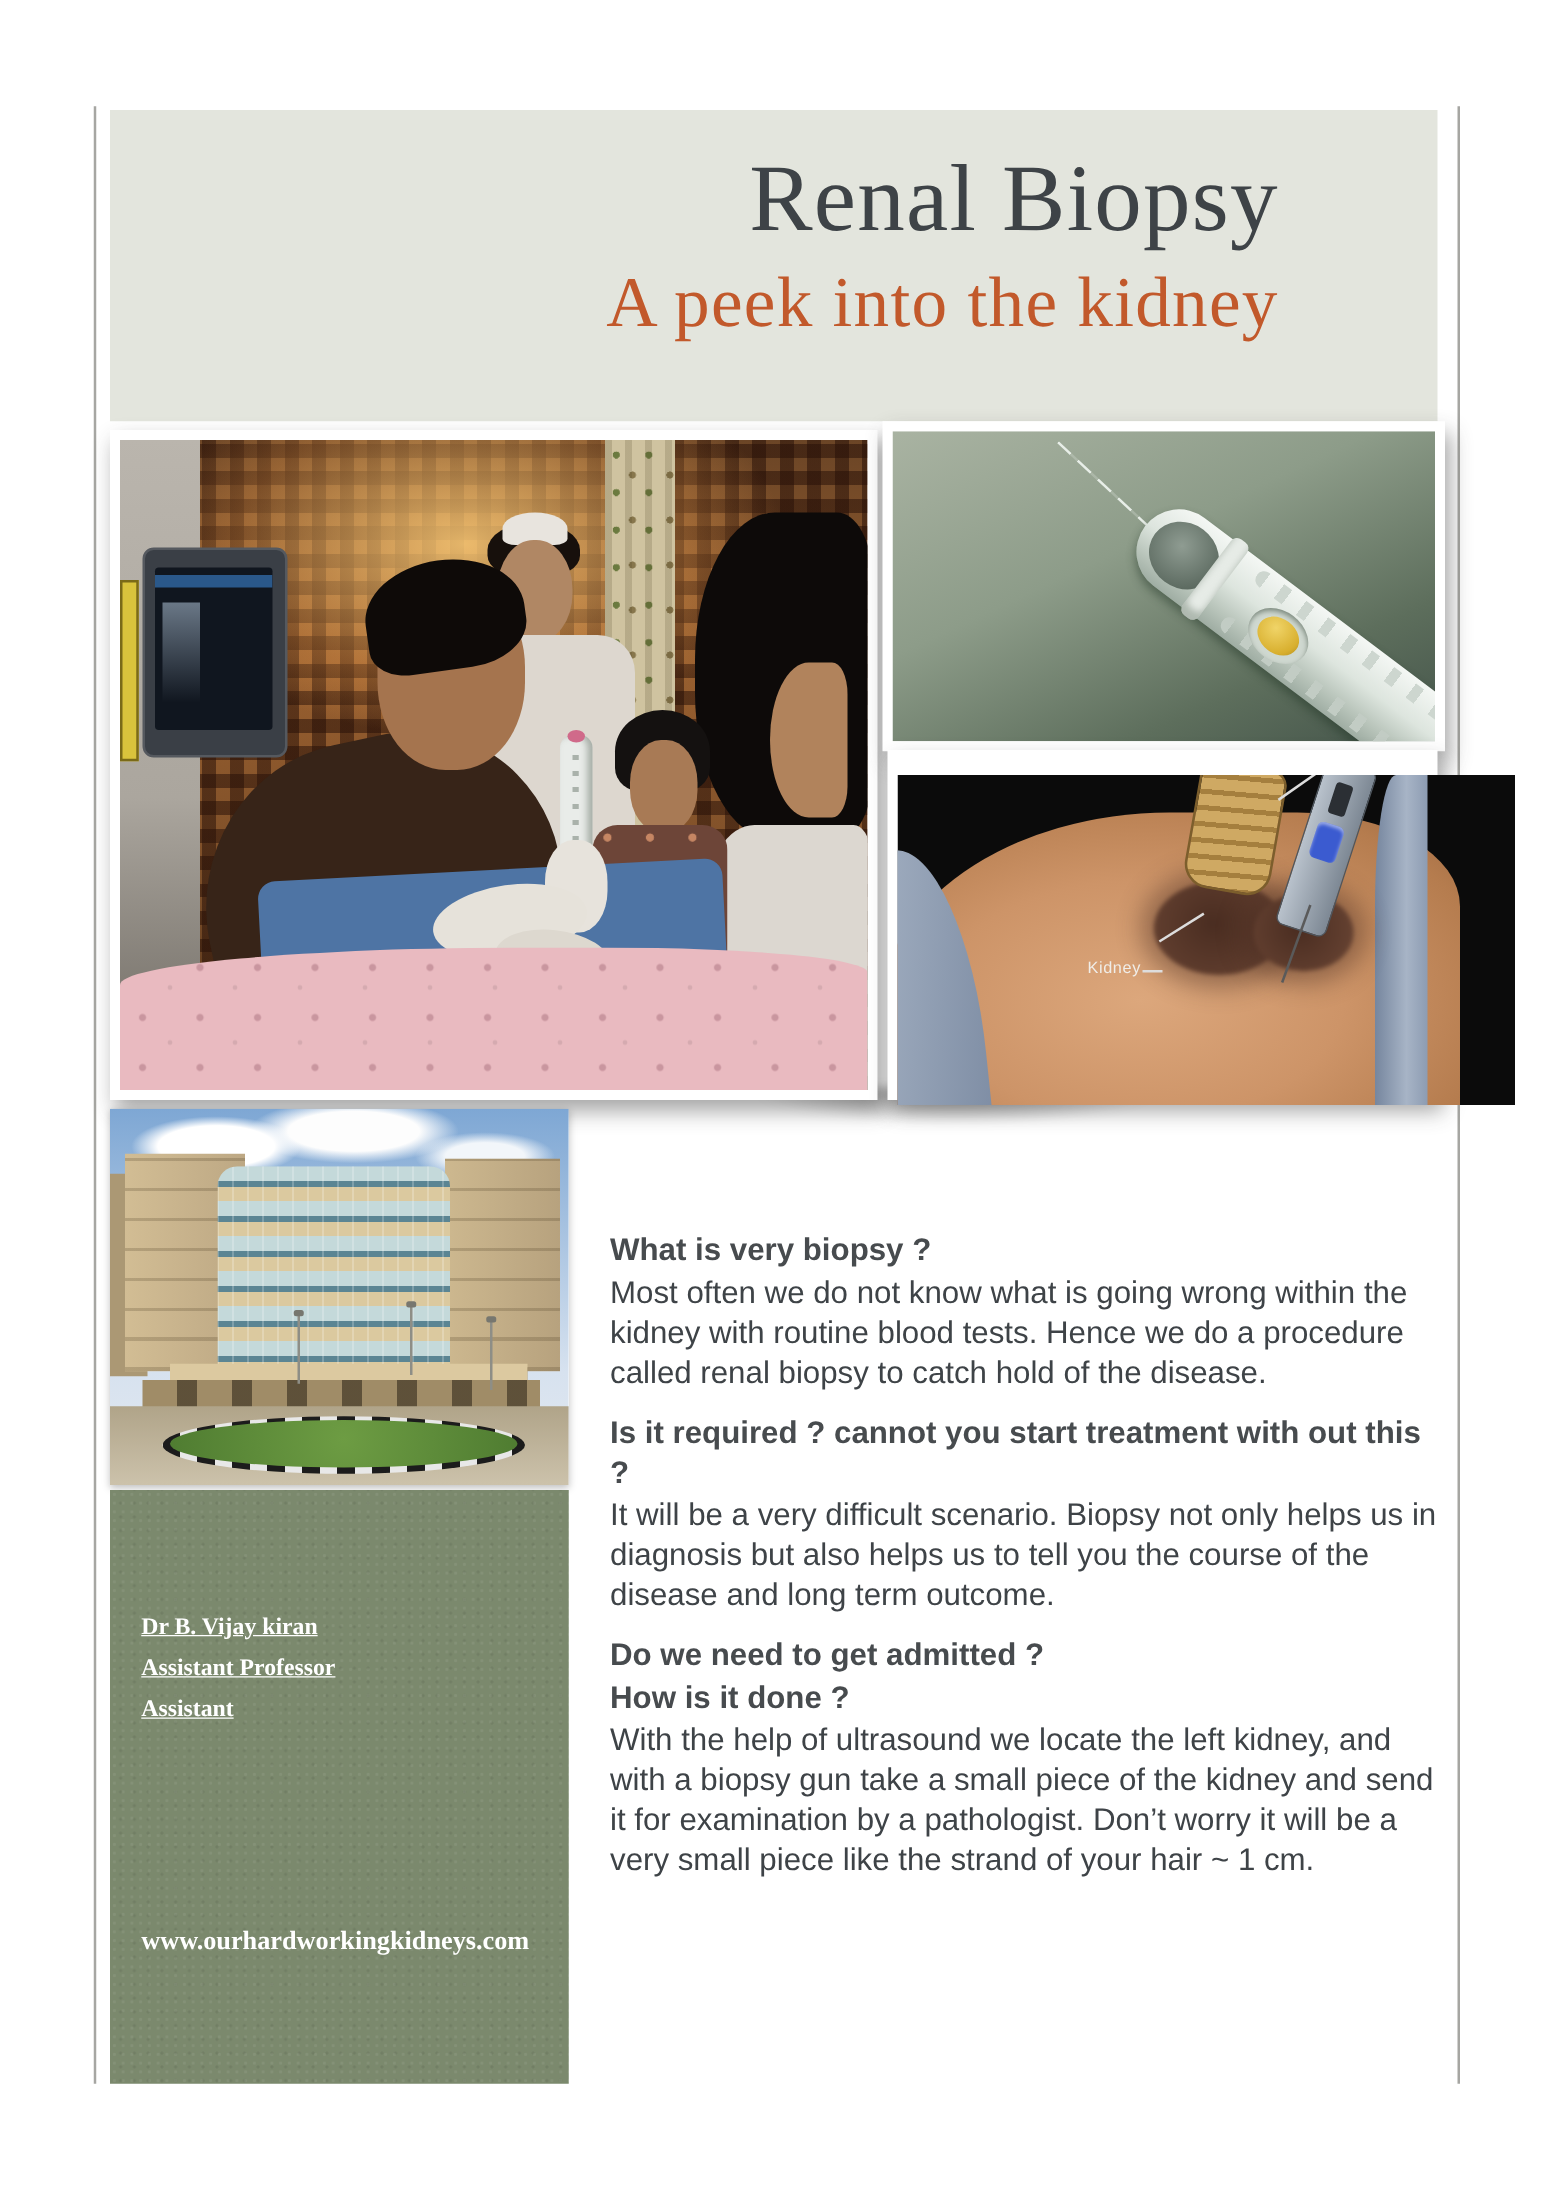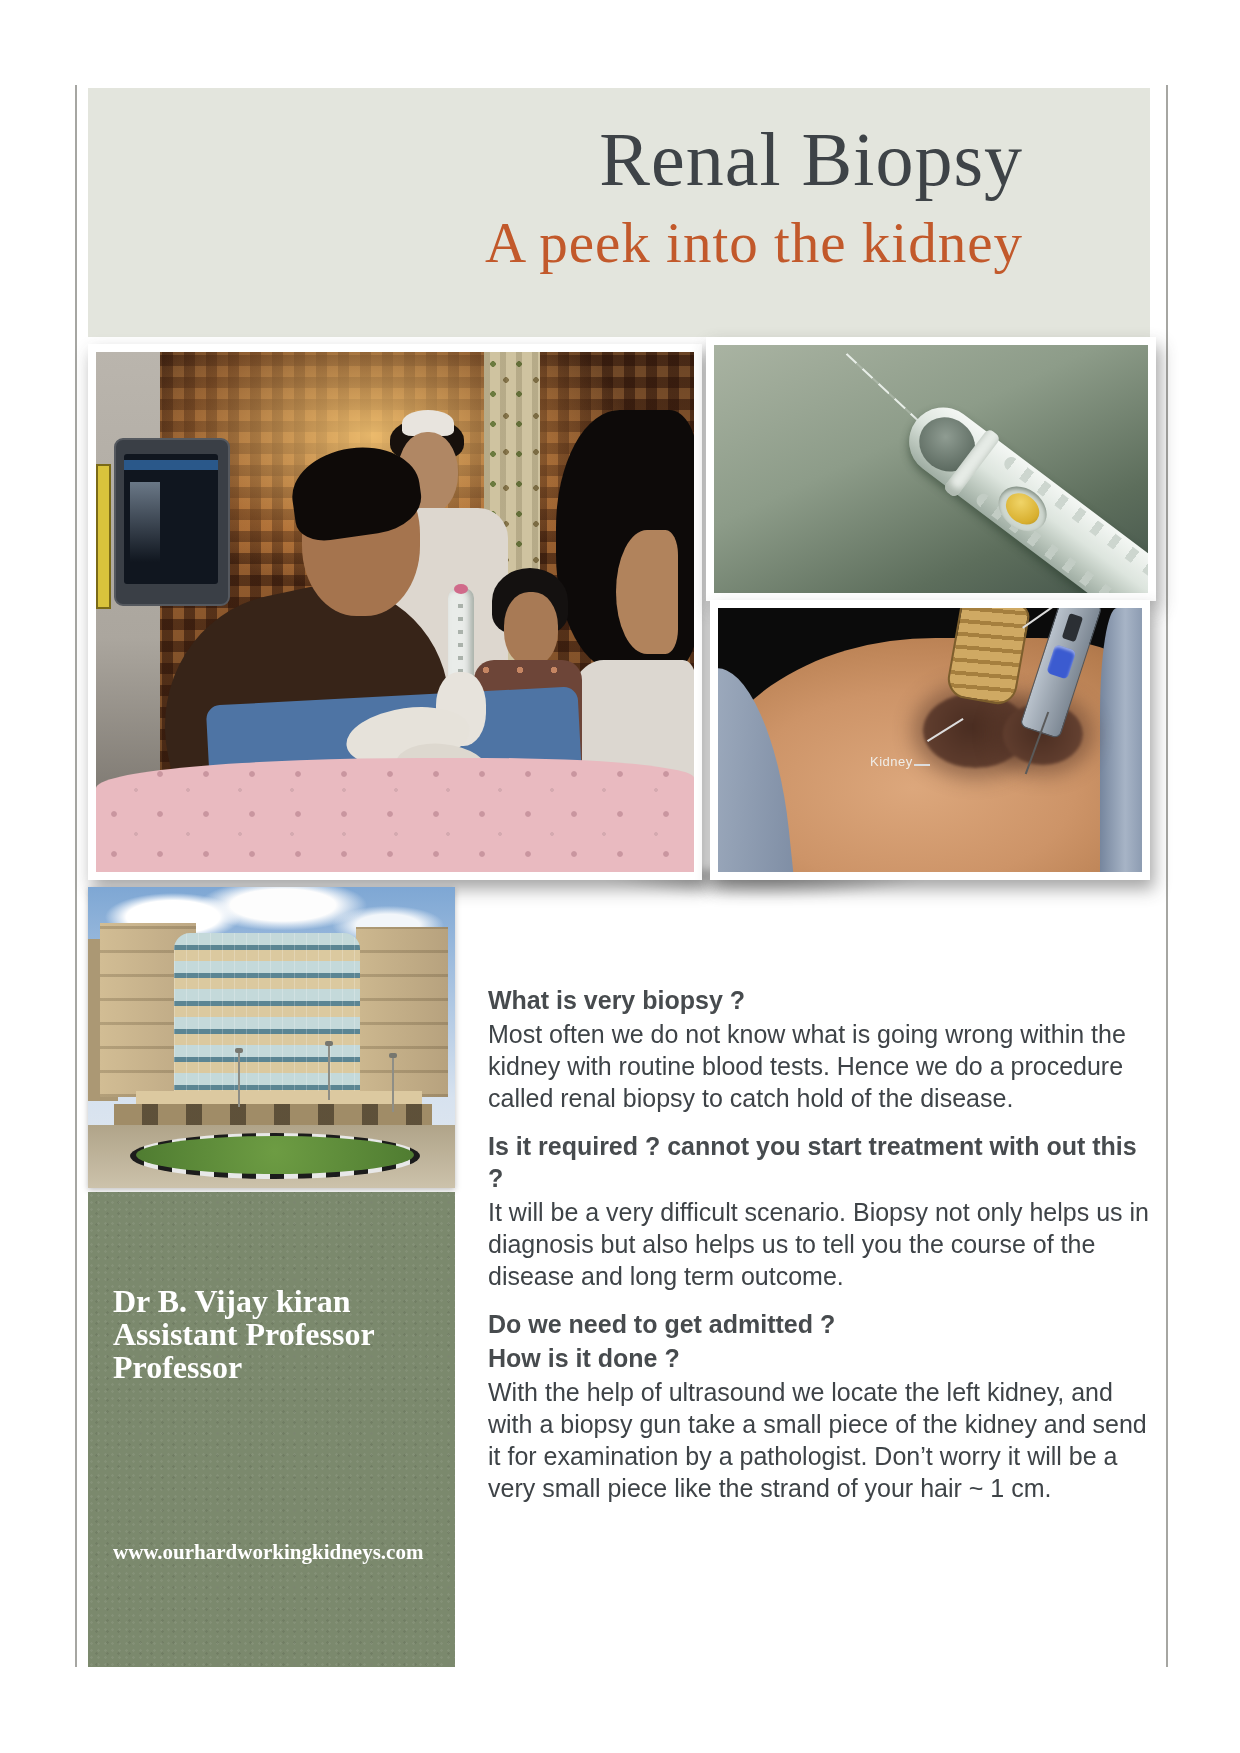--- a/index.html
+++ b/index.html
@@ -161,21 +161,21 @@
       background:radial-gradient(circle at 50% 40%,#6d9c43,#4f7c31);}
   .hosp-pole{position:absolute;width:2px;height:55px;background:#8e8e86;}
   .hosp-polehead{position:absolute;width:8px;height:5px;background:#77776f;border-radius:2px;}
 
   
   .green-panel{position:absolute;left:88px;top:1192px;width:367px;height:475px;background:#7b896d;
       background-image:radial-gradient(rgba(255,255,255,0.07) 1px,transparent 1.5px),
                        radial-gradient(rgba(0,0,0,0.08) 1px,transparent 1.5px);
       background-size:7px 7px,11px 11px;background-position:0 0,3px 5px;}
   .gp-text{position:absolute;left:25px;color:#ffffff;font-family:"Liberation Serif",serif;font-weight:bold;}
-  .gp-doctor{top:93px;font-size:32px;line-height:33px;}
+  .gp-doctor{top:93px;font-size:19px;line-height:33px;text-decoration:underline;}
   .gp-web{top:348px;font-size:21px;}
   .gp-contact{top:396px;font-size:21px;line-height:30px;}
 
   
   .qa-col{position:absolute;left:488px;top:984px;width:664px;color:#3e4347;}
   .qa-col h3{font-size:25px;line-height:32px;margin:0 0 2px 0;color:#474b4e;font-weight:bold;}
   .qa-col p{font-size:25px;line-height:32px;margin:0 0 16px 0;font-weight:normal;}
 </style>
 </head>
 <body>
@@ -240,21 +240,21 @@
         <div class="ndl-collar"></div>
         <div class="ndl-ridges"></div>
         <div class="ndl-ridges2"></div>
         <div class="ndl-btnring"></div>
         <div class="ndl-btn"></div>
       </div>
     </div>
   </div>
 
   <div class="pframe" style="left:710px;top:600px;width:440px;height:280px;">
-    <div class="pcontent" style="width:424px;height:264px;">
+    <div class="pcontent" style="width:494px;height:264px;margin-top:12px;">
       <div class="kid-bg"></div>
       <div class="kid-skin"></div>
       <div class="kid-clothL"></div>
       <div class="kid-clothR"></div>
       <div class="kid-shape" style="left:205px;top:85px;width:105px;height:75px;border-radius:50%;"></div>
       <div class="kid-shape" style="left:285px;top:95px;width:80px;height:62px;border-radius:50%;"></div>
       <div class="kid-probe"></div>
       <div class="kid-gun">
         <div class="kid-gunslot"></div>
         <div class="kid-gunbtn"></div>
@@ -284,21 +284,21 @@
     <div class="hosp-pole" style="left:240px;top:158px;"></div>
     <div class="hosp-polehead" style="left:237px;top:154px;"></div>
     <div class="hosp-pole" style="left:304px;top:170px;"></div>
     <div class="hosp-polehead" style="left:301px;top:166px;"></div>
   </div>
 
   <div class="green-panel">
     <div class="gp-text gp-doctor">
       <div>Dr B. Vijay kiran</div>
       <div>Assistant Professor</div>
-      <div>Professor</div>
+      <div>Assistant</div>
     </div>
     <div class="gp-text gp-web">www.ourhardworkingkidneys.com</div>
   </div>
 
   <div class="qa-col">
     <h3>What is very biopsy ?</h3>
     <p>Most often we do not know what is going wrong within the kidney with routine blood tests. Hence we do a procedure called renal biopsy to catch hold of the disease.</p>
     <h3>Is it required ? cannot you start treatment with out this ?</h3>
     <p>It will be a very difficult scenario. Biopsy not only helps us in diagnosis but also helps us to tell you the course of the disease and long term outcome.</p>
     <h3>Do we need to get admitted ?</h3>

